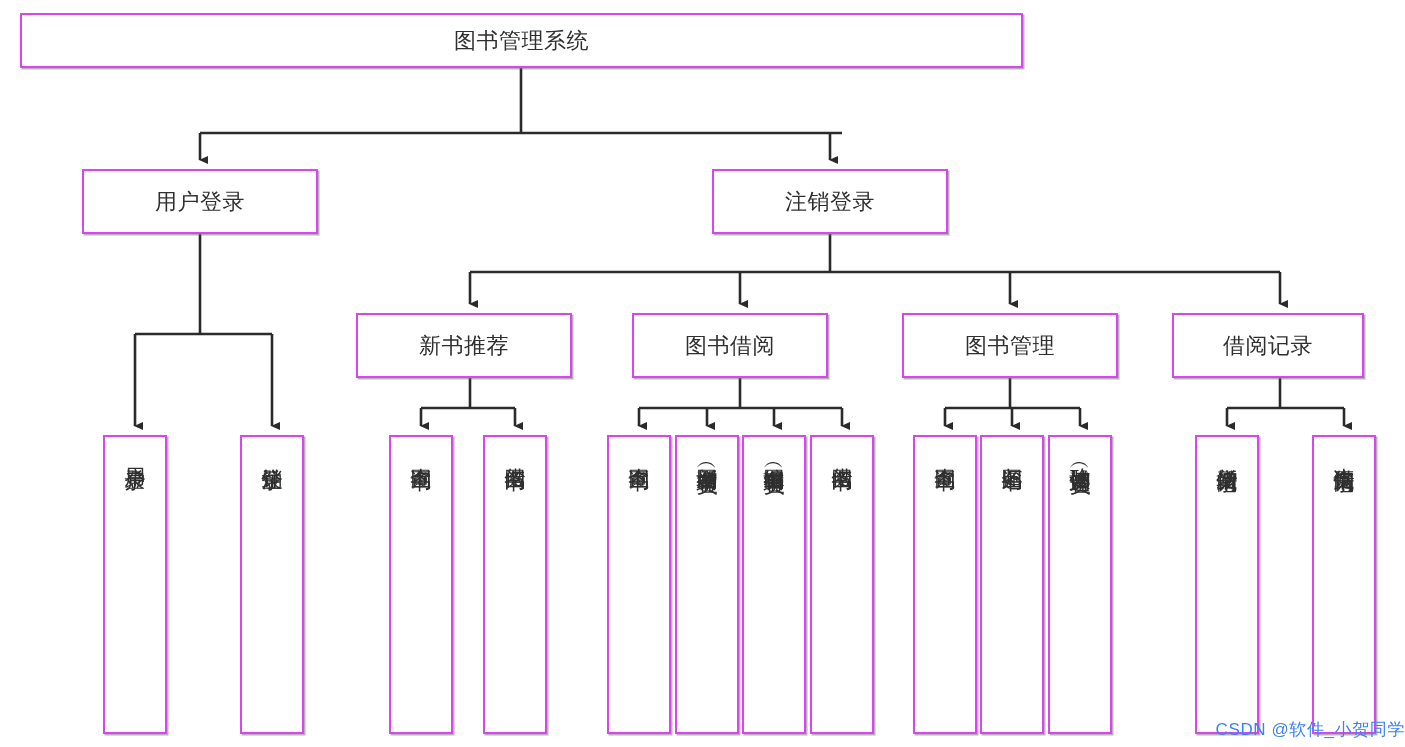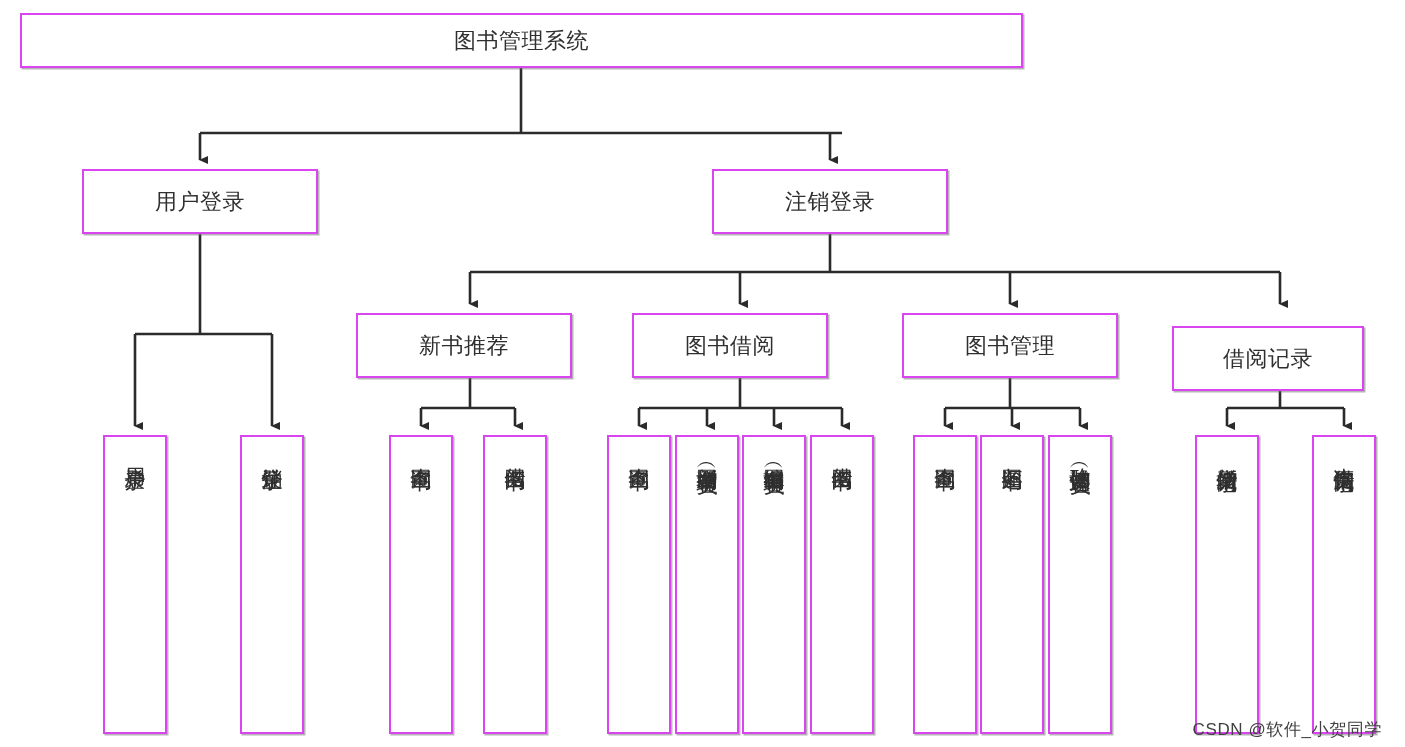--- a/index.html
+++ b/index.html
@@ -59,24 +59,24 @@
     justify-content: center;
     padding-top: 14px;
   }
   .node-box.lvl0 .node-label,
   .node-box.lvl1 .node-label,
   .node-box.lvl2 .node-label {
     font-size: 22px;
   }
   #watermark {
     position: absolute;
-    right: 23px;
+    right: 0;
     bottom: 6px;
     font-size: 17px;
-    color: #404040;
+    color: #3b82f6;
     letter-spacing: 0.6px;
     user-select: none;
     white-space: nowrap;
     margin-left: 32px;
   }
 </style>
 </head>
 <body>
 
 <div id="diagram-root">
@@ -149,21 +149,21 @@
 
   <div class="node-box lvl2" style="left:356px; top:313px; width:216px; height:65px;">
     <span class="node-label">新书推荐</span>
   </div>
   <div class="node-box lvl2" style="left:632px; top:313px; width:196px; height:65px;">
     <span class="node-label">图书借阅</span>
   </div>
   <div class="node-box lvl2" style="left:902px; top:313px; width:216px; height:65px;">
     <span class="node-label">图书管理</span>
   </div>
-  <div class="node-box lvl2" style="left:1172px; top:326px; width:192px; height:65px;">
+  <div class="node-box lvl2" style="left:1172px; top:313px; width:192px; height:65px;">
     <span class="node-label">借阅记录</span>
   </div>
 
   <div class="node-box vertical" style="left:103px; top:435px; width:64px; height:299px;">
     <span class="node-label">用户登录</span>
   </div>
   <div class="node-box vertical" style="left:240px; top:435px; width:64px; height:299px;">
     <span class="node-label">注销登录</span>
   </div>
   <div class="node-box vertical" style="left:389px; top:435px; width:64px; height:299px;">

